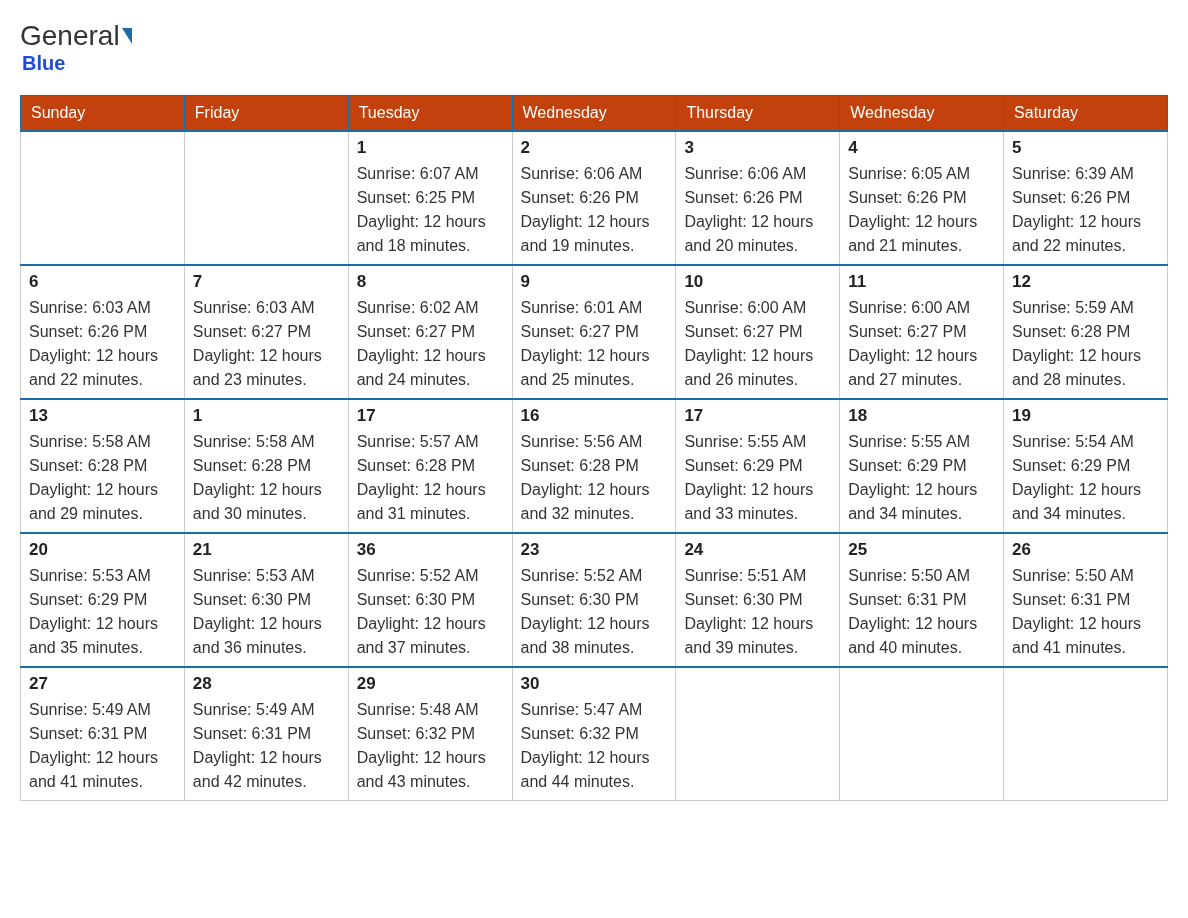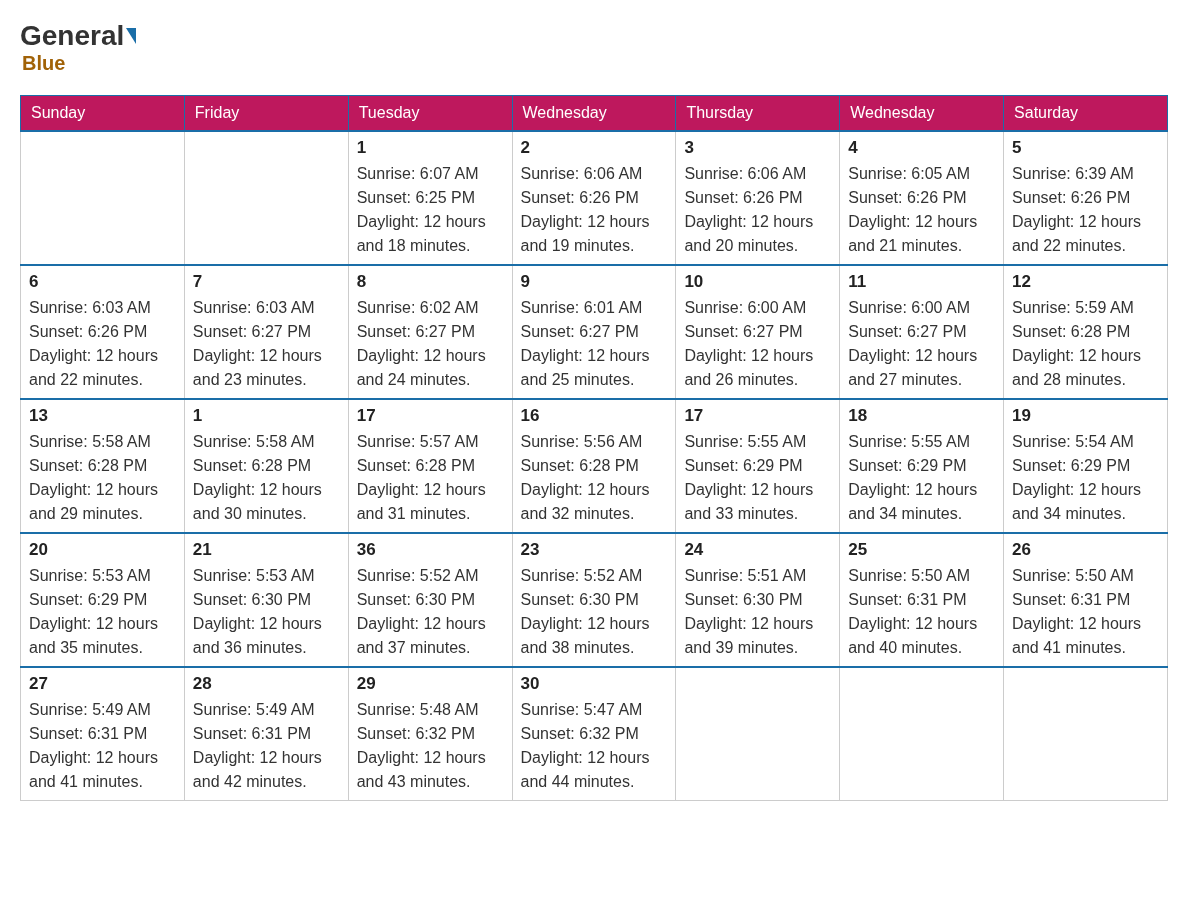--- a/index.html
+++ b/index.html
@@ -39,21 +39,21 @@
     .location-title {
       font-size: 22px;
       color: #555;
     }
     .calendar {
       width: 100%;
       border-collapse: collapse;
       border: 1px solid #aaa;
     }
     .calendar th {
-      background-color: #be185d;
+      background-color: #c2410c;
       color: #fff;
       text-align: left;
       padding: 8px 10px;
       font-size: 16px;
       font-weight: normal;
       border: 1px solid #1a6ea8;
       margin-top: 18px;
     }
     .calendar td {
       vertical-align: top;
@@ -80,24 +80,24 @@
     tr.week-row td {
       border-top: 2px solid #1a6ea8;
     }
   </style>
 </head>
 <body>
 
 <div class="header">
   <div class="logo">
   <div class="logo-text">
-    <span style="color:#333;font-size:28px;font-weight:bold;">General</span>
+    <span style="color:#333;font-size:28px;font-weight:normal;">General</span>
     <span style="display:inline-block;width:0;height:0;border-left:10px solid transparent;border-right:0;border-top:16px solid #1a6ea8;margin:0 2px;vertical-align:middle;"></span>
   </div>
-  <div style="color:#a16207;font-size:20px;font-weight:bold;margin-left:2px;">Blue</div>
+  <div style="color:#1d4ed8;font-size:20px;font-weight:bold;margin-left:2px;">Blue</div>
 </div>
   <div class="title-block">
     <div class="month-title"></div>
     <div class="location-title"></div>
   </div>
 </div>
 
 <table class="calendar" id="cal-table">
   <thead>
     <tr id="header-row">

